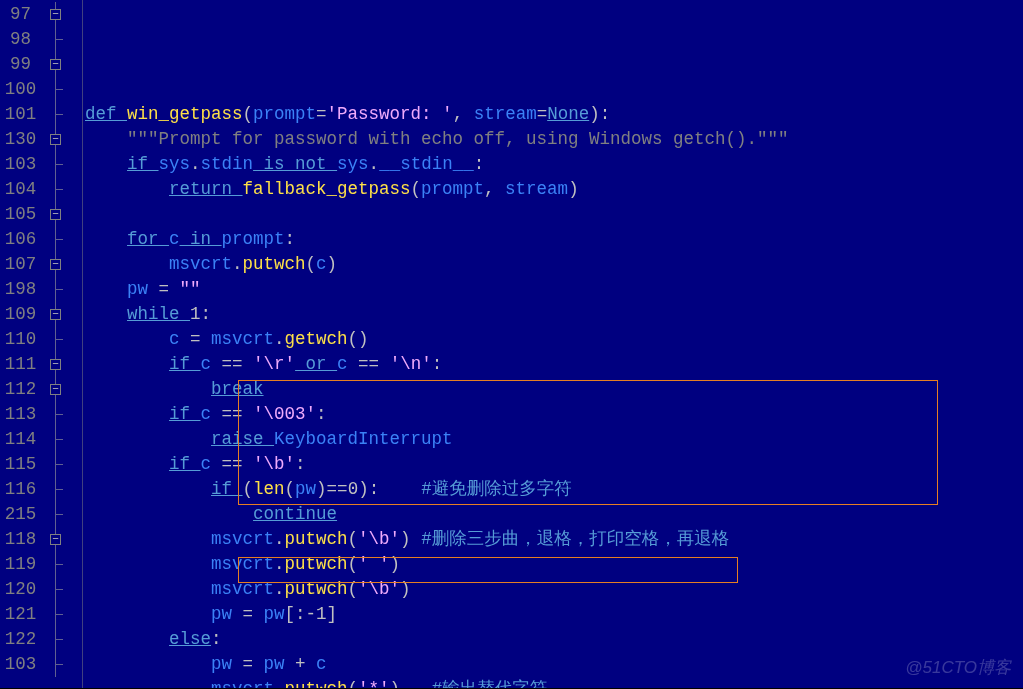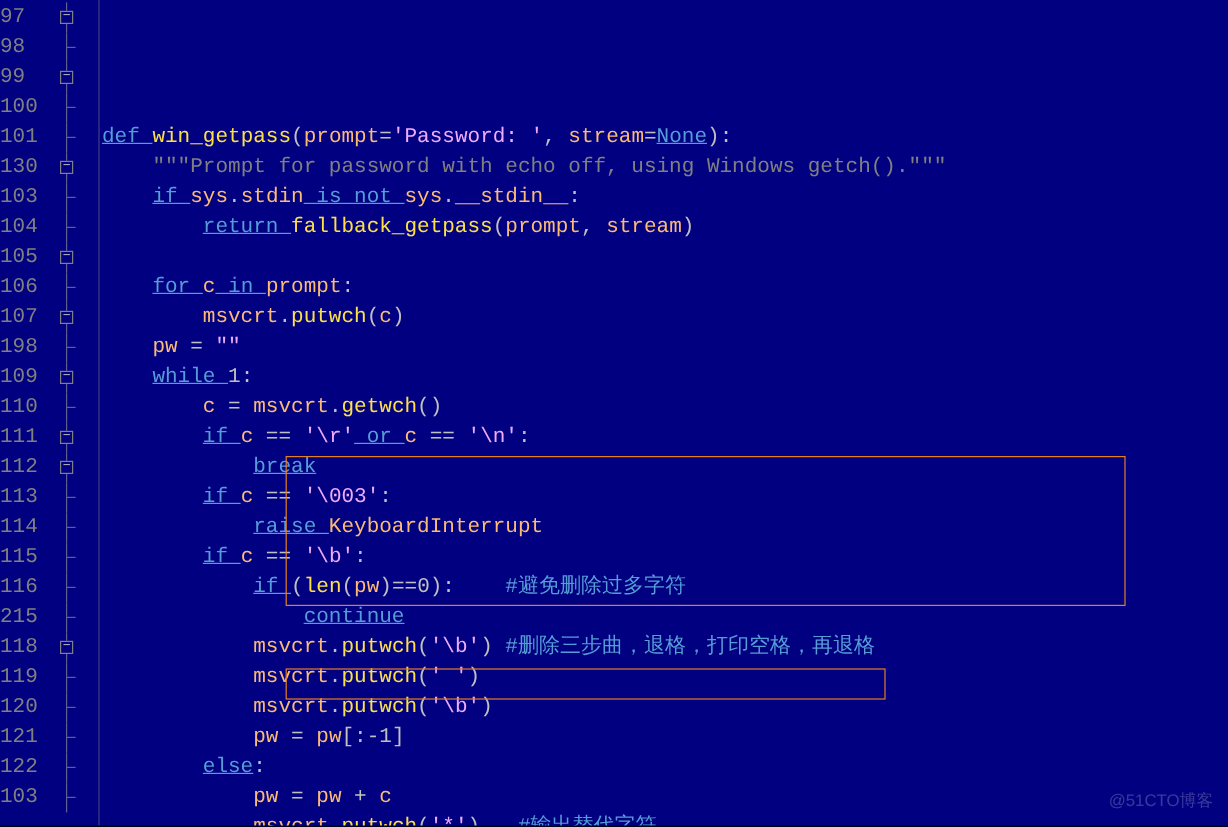--- a/index.html
+++ b/index.html
@@ -14,21 +14,21 @@
     overflow: hidden;
     position: relative;
     border-bottom: 1px solid #000;
   }
   .editor {
     display: flex;
     height: 100%;
   }
   .gutter {
     width: 45px;
-    text-align: left;
+    text-align: center;
     padding-right: 4px;
     color: #808080;
     background: #000080;
     user-select: none;
     padding-top: 2px;
   }
   .foldcol {
     width: 38px;
     background: #000080;
     position: relative;
@@ -72,21 +72,21 @@
     width:8px;
     height:1px;
     background:#606090;
   }
   .cline { height: 25px; }
   .kw  { color: #569cd6; text-decoration: underline; }
   .fn  { color: #fde047; }
   .str { color: #f0abfc; }
   .doc { color: #808080; }
   .op  { color: #c0c0c0; }
-  .id  { color: #fdba74; }
+  .id  { color: #3b82f6; }
   .cmt { color: #569cd6; }
   .hlbox1 {
     position: absolute;
     left: 155px;
     top: 380px;
     width: 700px;
     height: 125px;
     border: 1px solid #e67e22;
     pointer-events: none;
   }
@@ -97,22 +97,23 @@
     width: 500px;
     height: 26px;
     border: 1px solid #e67e22;
     pointer-events: none;
   }
   .watermark {
     position: absolute;
     right: 12px;
     bottom: 8px;
     color: rgba(255,255,255,0.22);
-    font-size: 14px;
+    font-size: 17px;
     font-family: sans-serif;
+    font-style: italic;
   }
 </style>
 </head>
 <body>
 
 <div class="editor">
   <div class="gutter" id="gutter">
       <div class="ln">97</div>
       <div class="ln">98</div>
       <div class="ln">99</div>

